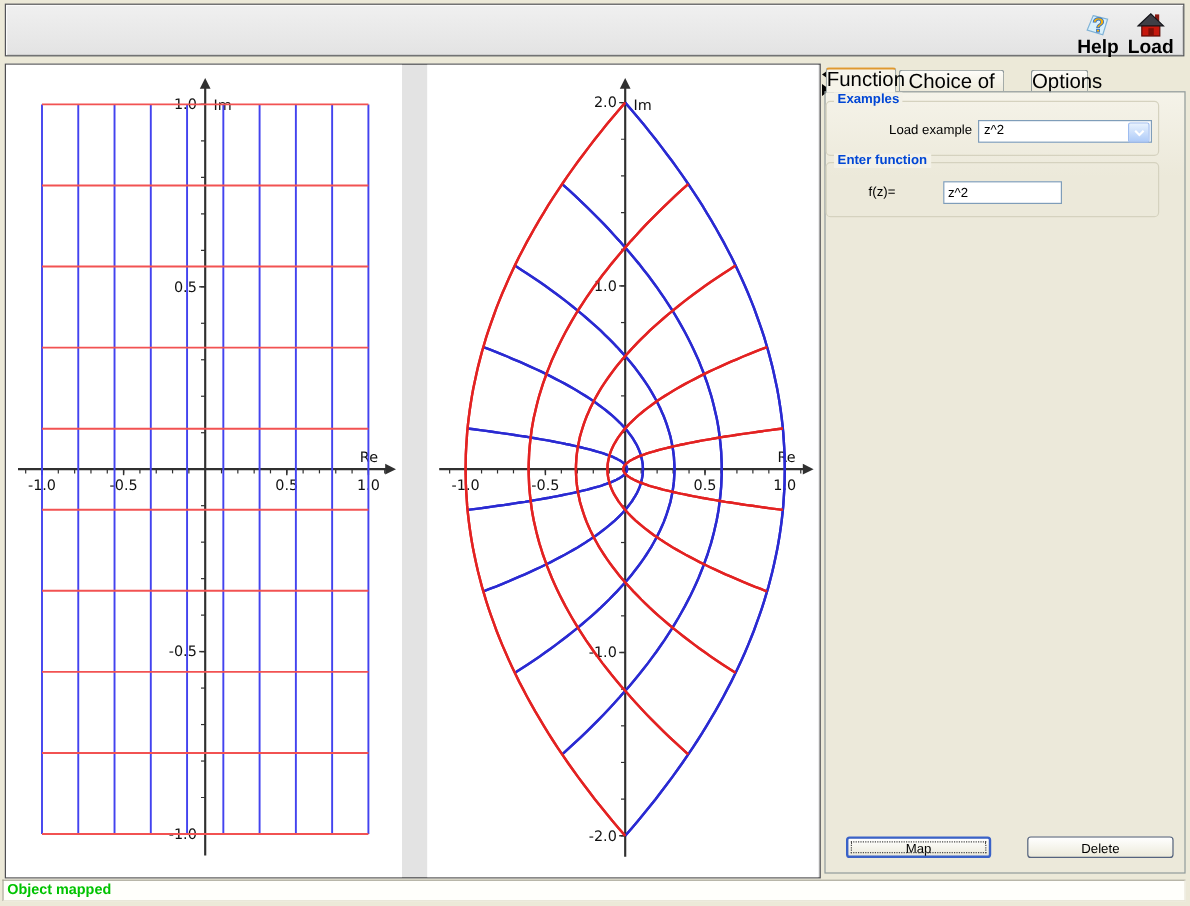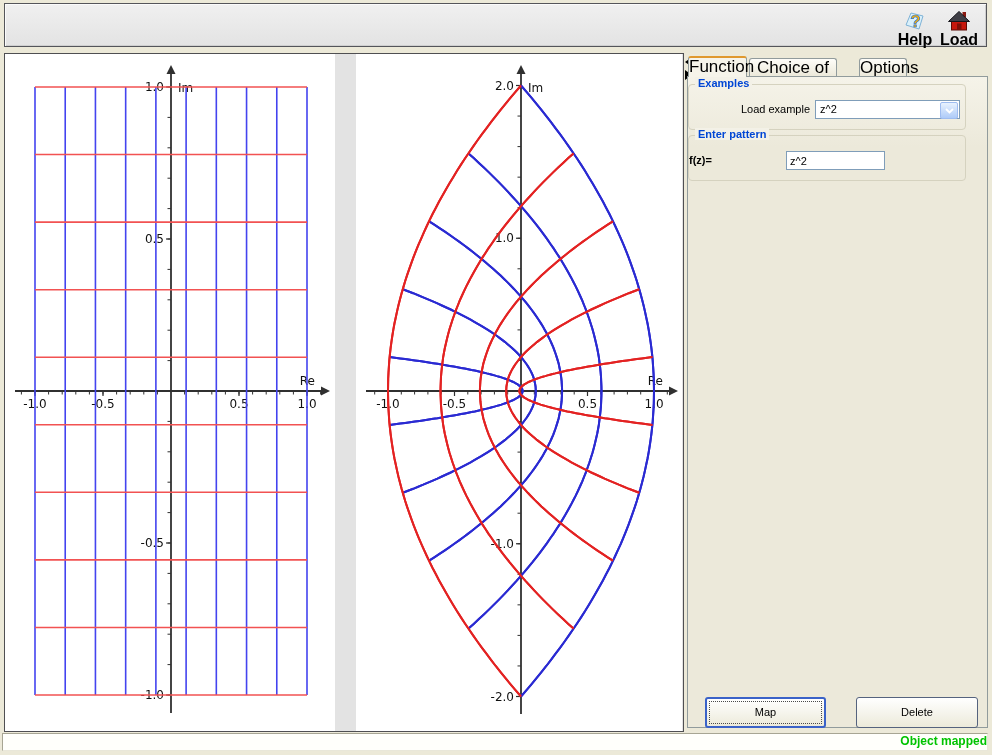--- a/index.html
+++ b/index.html
@@ -77,47 +77,47 @@
     position:absolute;left:126px;top:15px;width:145px;height:19px;box-sizing:border-box;
     background:#fff;border:1px solid #7f9db9;cursor:default;
   }
   #combo .val{position:absolute;left:4px;top:2px;font-size:11px;}
   #combo .arrow{
     position:absolute;right:1px;top:1px;width:16px;height:15px;
     background:linear-gradient(180deg,#e8f2fe,#aecbf8);
     border:1px solid #9ebcf0;border-radius:2px;
     display:flex;align-items:center;justify-content:center;
   }
-  #fz-label{left:0;top:18px;width:92px;text-align:left;font-weight:bold;}
+  #fz-label{left:0;top:18px;width:92px;text-align:center;}
   #fz-input{
     position:absolute;left:97px;top:15px;width:99px;height:19px;box-sizing:border-box;
     border:1px solid #7f9db9;font-size:11px;padding:1px 3px;
     font-family:"Liberation Sans",sans-serif;background:#fff;
   }
   .xp-btn{
-    position:absolute;top:620px;height:31px;box-sizing:border-box;
+    position:absolute;top:620px;height:18px;box-sizing:border-box;
     font-size:11px;text-align:center;color:#000;cursor:pointer;
     background:linear-gradient(180deg,#ffffff,#ecead e0) ;
     background:linear-gradient(180deg,#ffffff,#eceada);
     border:1px solid #55637e;border-radius:3px;line-height:19px;
   }
   #map-btn{left:17px;width:121px;border:2px solid #3a62c8;line-height:17px;}
   #map-btn::after{
     content:"";position:absolute;left:2px;top:2px;right:2px;bottom:2px;
     border:1px dotted #4a4a4a;
   }
   #delete-btn{left:168px;width:122px;}
 
   
   #statusbar{
     position:absolute;left:2px;top:733px;width:986px;height:18px;box-sizing:border-box;
     background:#fffffb;
     border:1px solid #a7a593;border-bottom-color:#e9e7d9;border-right-color:#e9e7d9;
   }
-  #status-text{font-size:12px;font-weight:bold;line-height:15px;padding-left:3px;text-align:right;}
+  #status-text{font-size:12px;font-weight:bold;line-height:15px;padding-left:3px;}
 </style>
 </head>
 <body>
 
 <div id="toolbar">
   <div class="tool-btn" id="help-btn">
     <svg class="t-icon" viewBox="0 0 26 26">
       <polygon points="9,5 21,8 17,21 4,17" fill="#d9f0fb" stroke="#7fb2d6" stroke-width="1"></polygon>
       <text x="13.5" y="19" font-size="17" font-weight="bold" fill="#ffb300" stroke="#2f6fc4" stroke-width="0.7" text-anchor="middle">?</text>
     </svg>
@@ -333,21 +333,21 @@
         <span class="val">z^2</span>
         <span class="arrow">
           <svg width="9" height="6" viewBox="0 0 9 6">
             <polyline points="1,1 4.5,4.5 8,1" fill="none" stroke="#ffffff" stroke-width="1.8"></polyline>
           </svg>
         </span>
       </div>
     </div>
 
     <div class="groupbox" id="gb-enter">
-      <div class="legend">Enter pattern</div>
+      <div class="legend">Enter function</div>
       <div class="row-label" id="fz-label">f(z)=</div>
       <input id="fz-input" value="z^2" style="">
     </div>
 
     <button class="xp-btn" id="map-btn">Map</button>
     <button class="xp-btn" id="delete-btn">Delete</button>
   </div>
 </div>
 
 <div id="statusbar">

